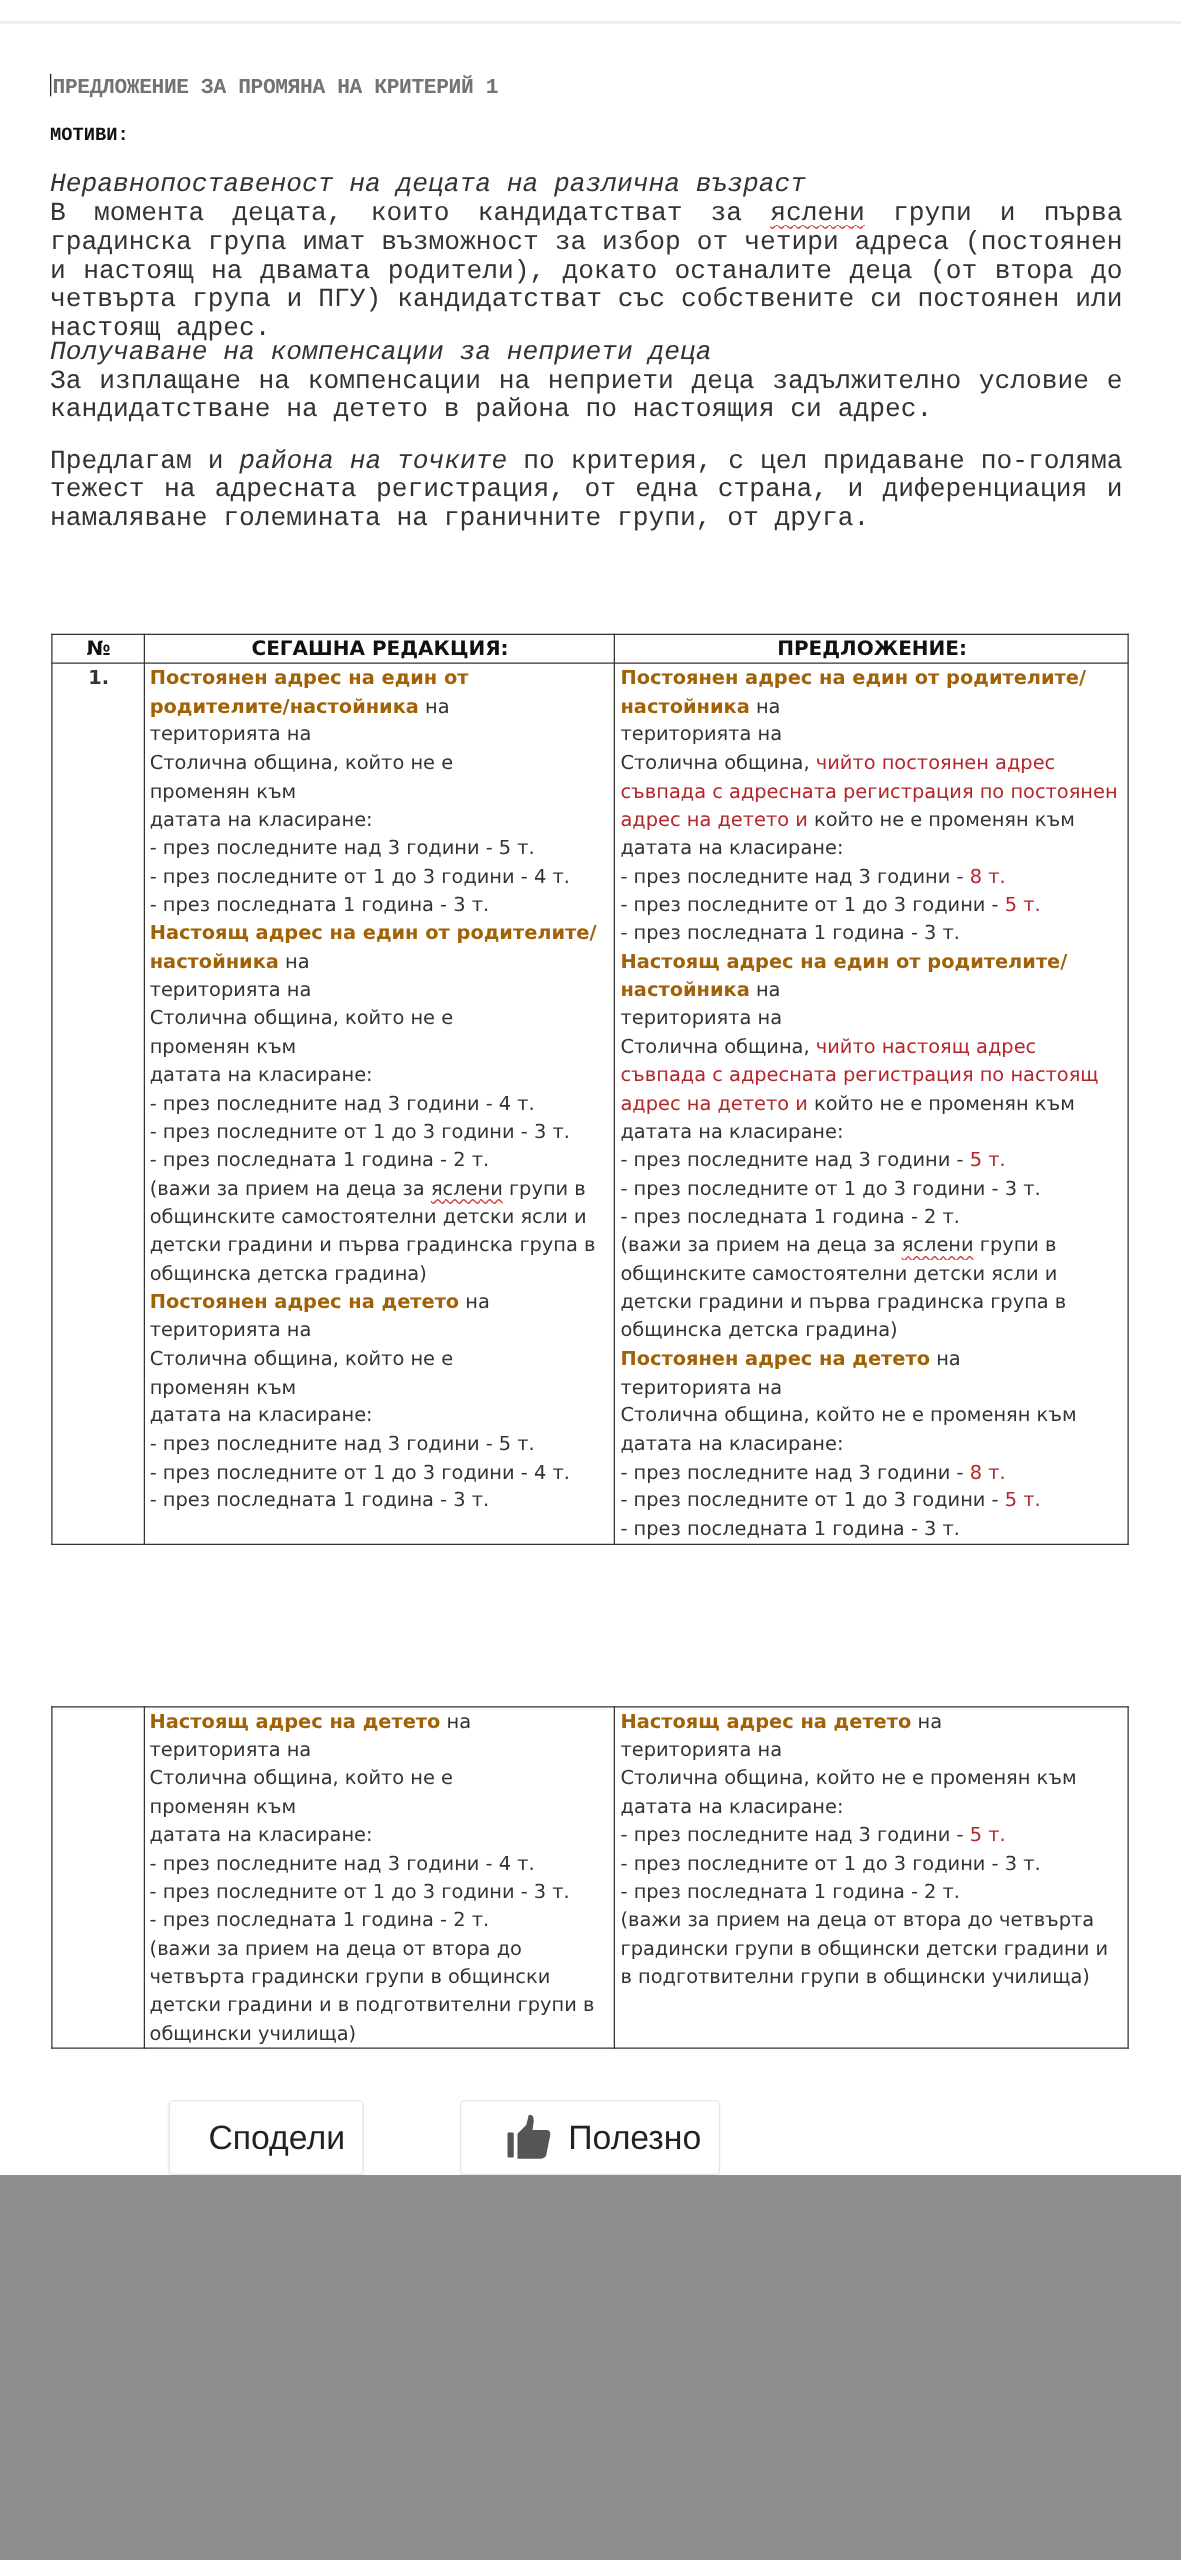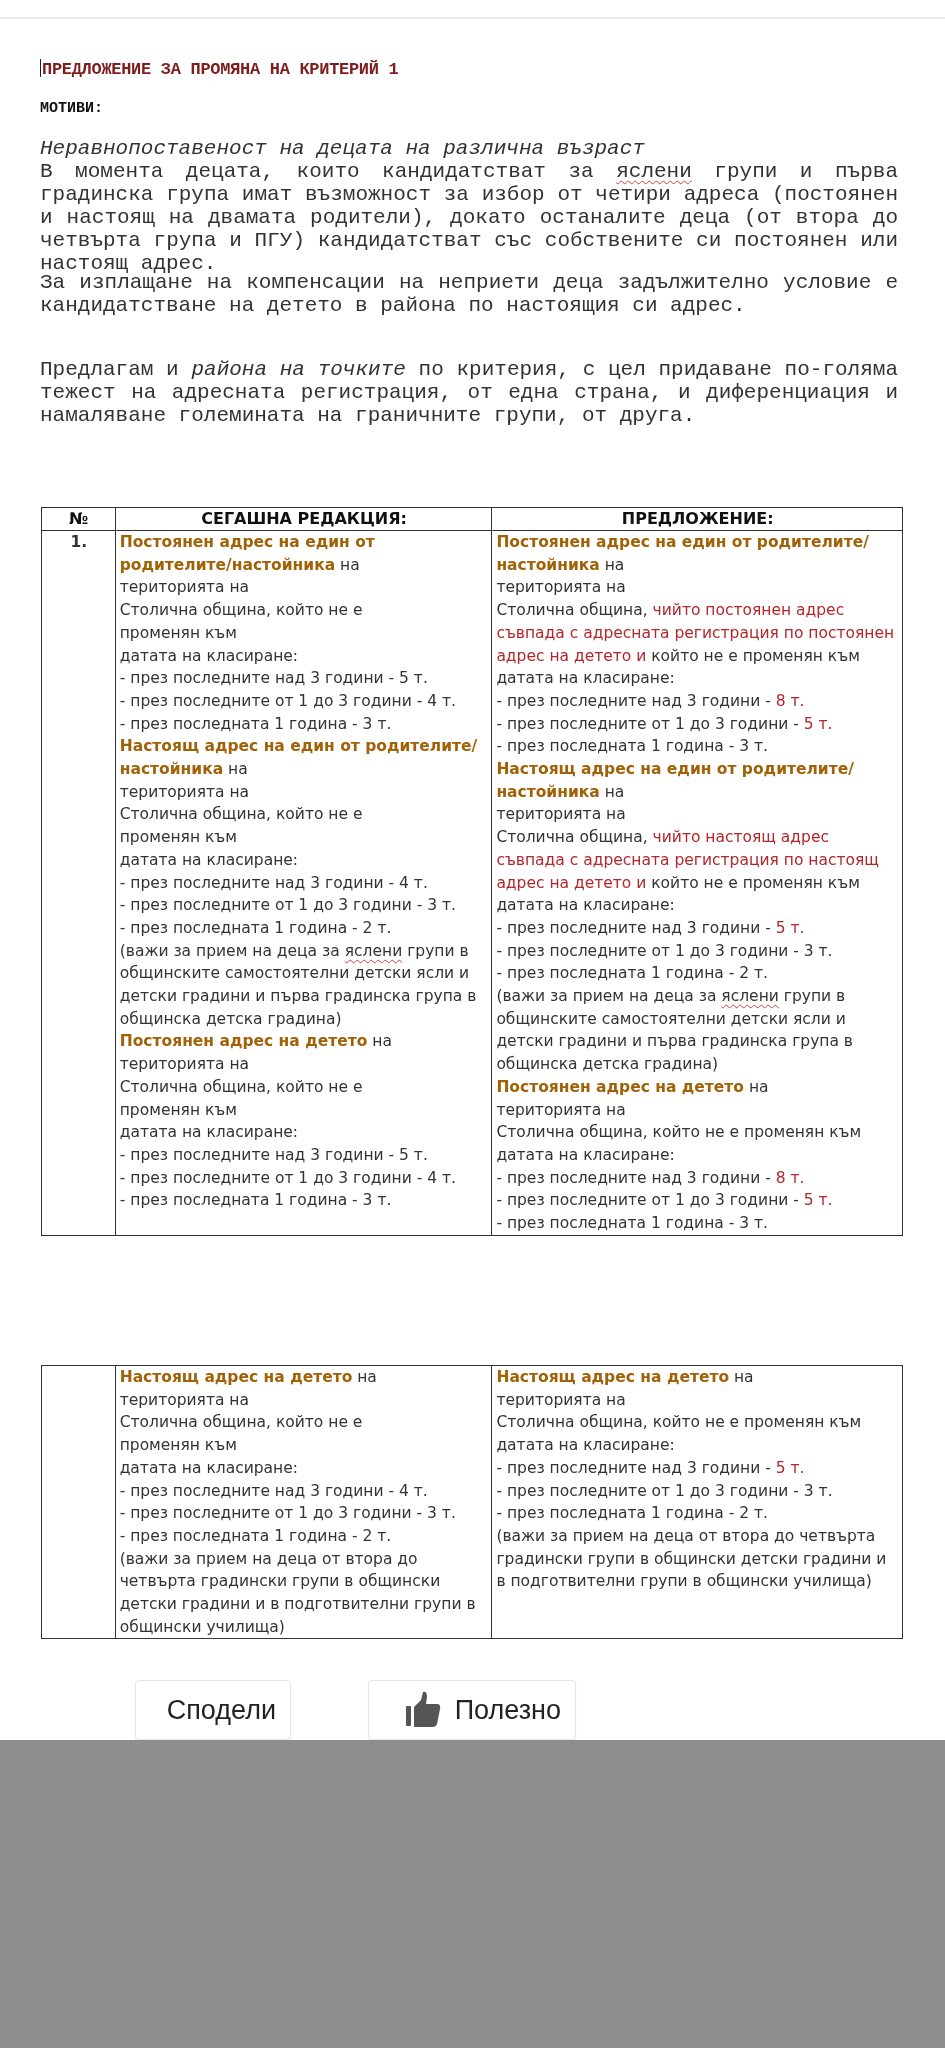--- a/index.html
+++ b/index.html
@@ -3,21 +3,21 @@
 <meta charset="utf-8">
 <style>
   html, body { margin: 0; padding: 0; }
   body {
     width: 945px; height: 2048px; background: #ffffff; position: relative; overflow: hidden;
     font-family: "DejaVu Sans", sans-serif; color: #222;
   }
   .topbar { position: absolute; left: 0; top: 0; width: 945px; height: 17px; background: #fff; border-bottom: 2px solid #ececec; }
   .doc { position: absolute; left: 0; top: 19px; width: 945px; }
   .mono { font-family: "Liberation Mono", "DejaVu Sans Mono", monospace; color: #333; }
-  .title { position: absolute; left: 40px; top: 40px; font-size: 17px; font-weight: bold; color: #7f1d1d; letter-spacing: -0.3px; }
+  .title { position: absolute; left: 40px; top: 40px; font-size: 17px; font-weight: bold; color: #737373; letter-spacing: -0.3px; }
   .title .caret { display: inline-block; width: 1px; height: 18px; background: #222; vertical-align: -3px; margin-right: 1px; }
   .motivi { position: absolute; left: 40px; top: 81px; font-size: 15px; font-weight: bold; color: #111; }
   .para { position: absolute; left: 40px; width: 858px; font-size: 21px; line-height: 23px; text-align: justify; }
   .para .it { font-style: italic; }
   .para .sub { font-style: italic; display: block; }
   .spell { text-decoration: underline wavy #d04040; text-decoration-thickness: 1px; text-underline-offset: 3px; }
   .p1 { top: 118px; }
   .p2 { top: 252px; }
   .p3 { top: 339px; }
 
@@ -50,20 +50,21 @@
 <div class="doc">
   <div class="title mono"><span class="caret"></span><span>ПРЕДЛОЖЕНИЕ ЗА ПРОМЯНА НА КРИТЕРИЙ 1</span></div>
   <div class="motivi mono">МОТИВИ:</div>
 
   <div class="para mono p1">
     <span class="sub">Неравнопоставеност на децата на различна възраст</span>
     <span>В момента децата, които кандидатстват за </span><span class="spell">яслени</span><span> групи и първа градинска група имат възможност за избор от четири адреса (постоянен и настоящ на двамата родители), докато останалите деца (от втора до четвърта група и ПГУ) кандидатстват със собствените си постоянен или настоящ адрес.</span>
   </div>
 
   <div class="para mono p2">
+    <span class="sub">Получаване на компенсации за неприети деца</span>
     <span>За изплащане на компенсации на неприети деца задължително условие е кандидатстване на детето в района по настоящия си адрес.</span>
   </div>
 
   <div class="para mono p3">
     <span>Предлагам и </span><span class="it">района на точките</span><span>  по критерия, с цел придаване по-голяма тежест на адресната регистрация, от една страна, и диференциация и намаляване големината на граничните групи, от друга.</span>
   </div>
 
   <table class="t t1">
     <tbody>
         <tr>

